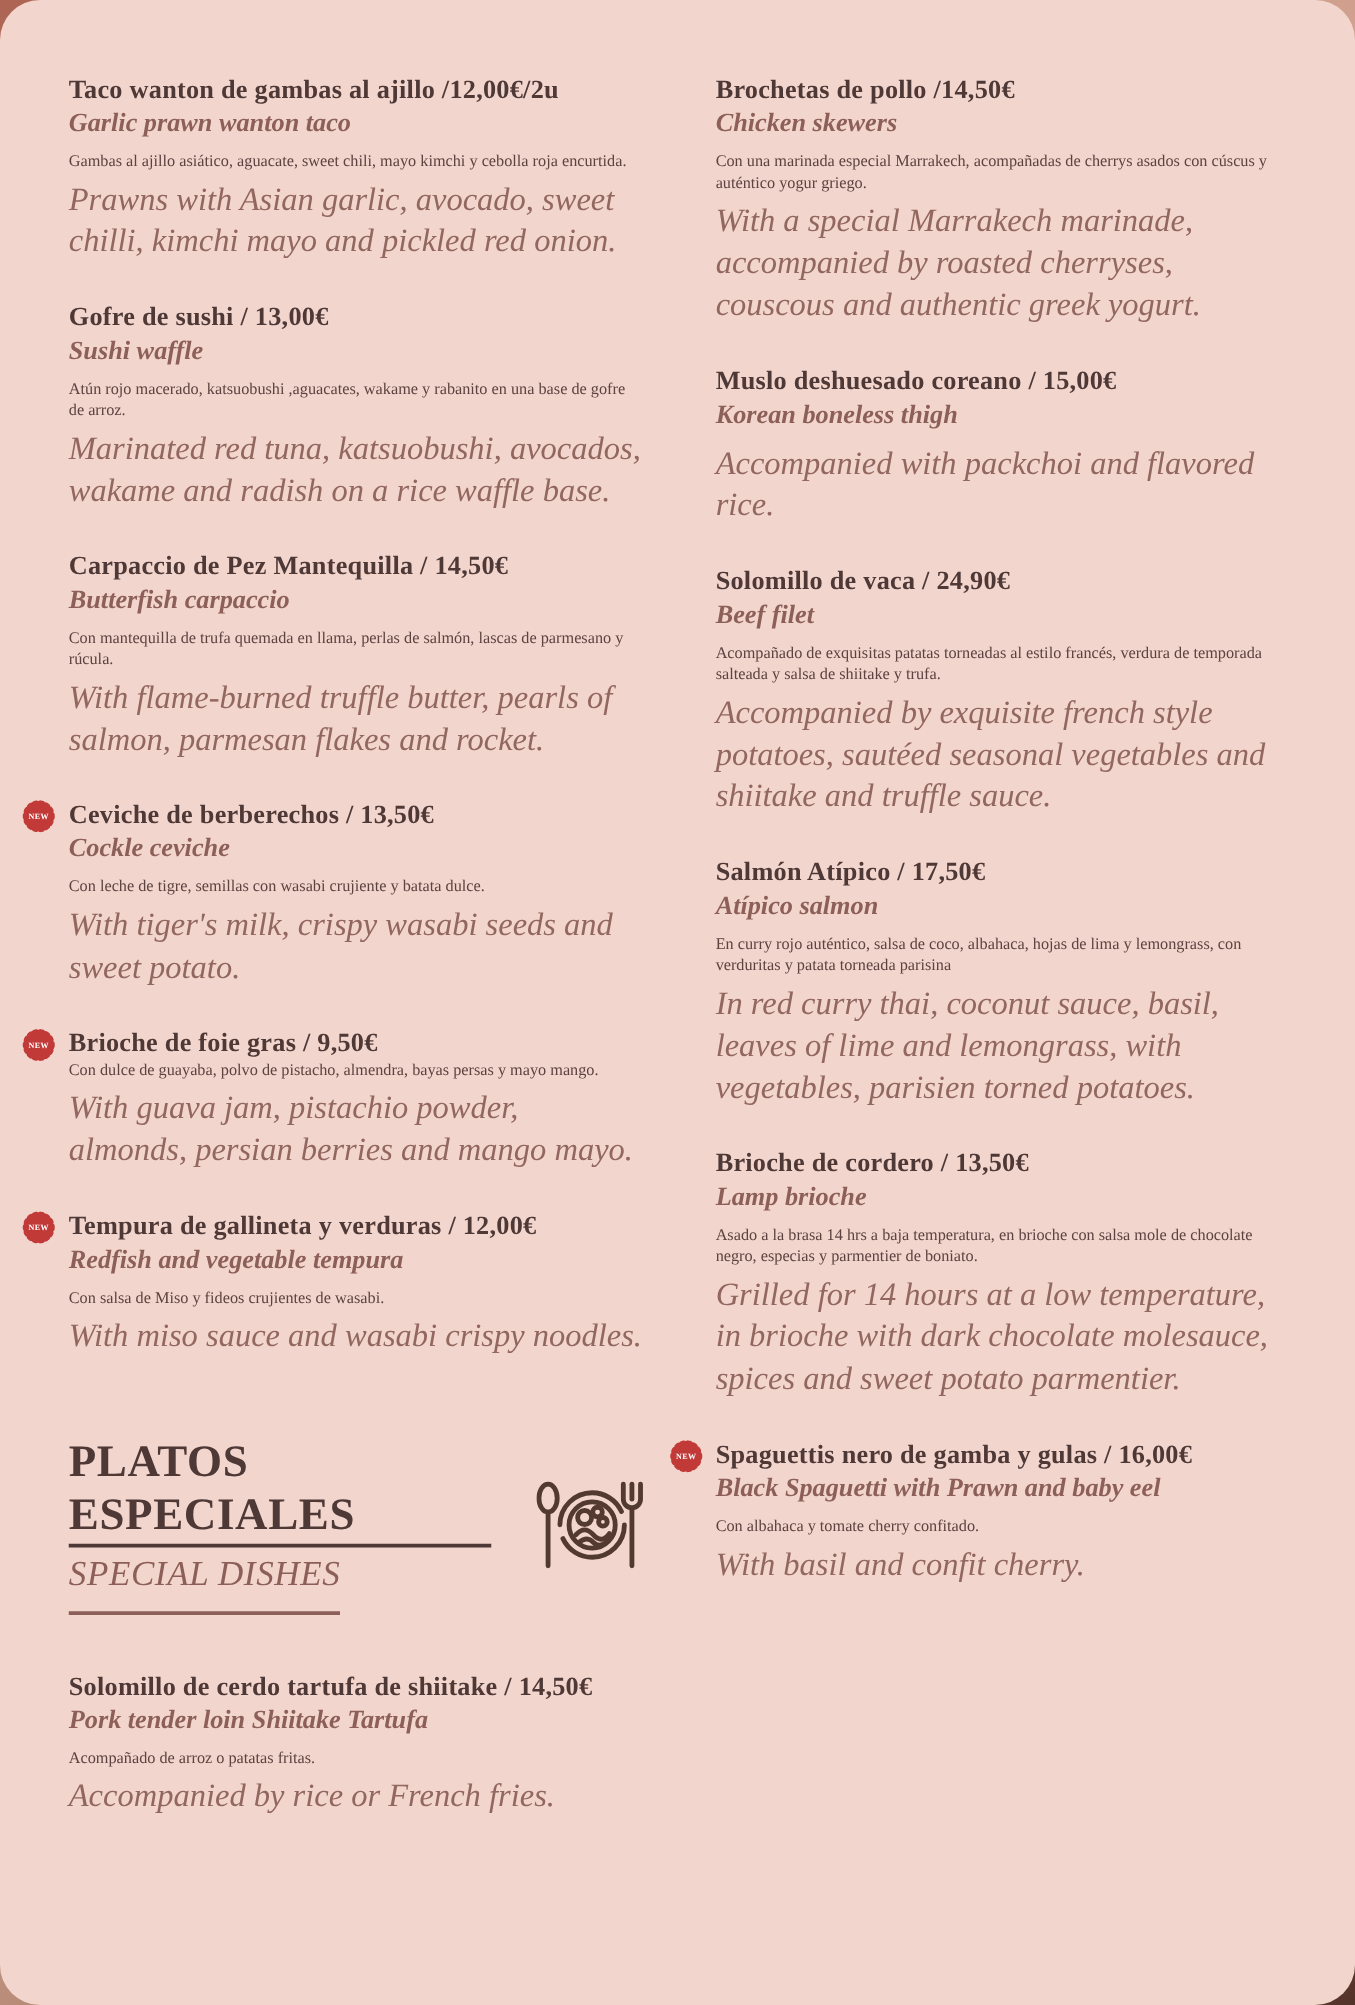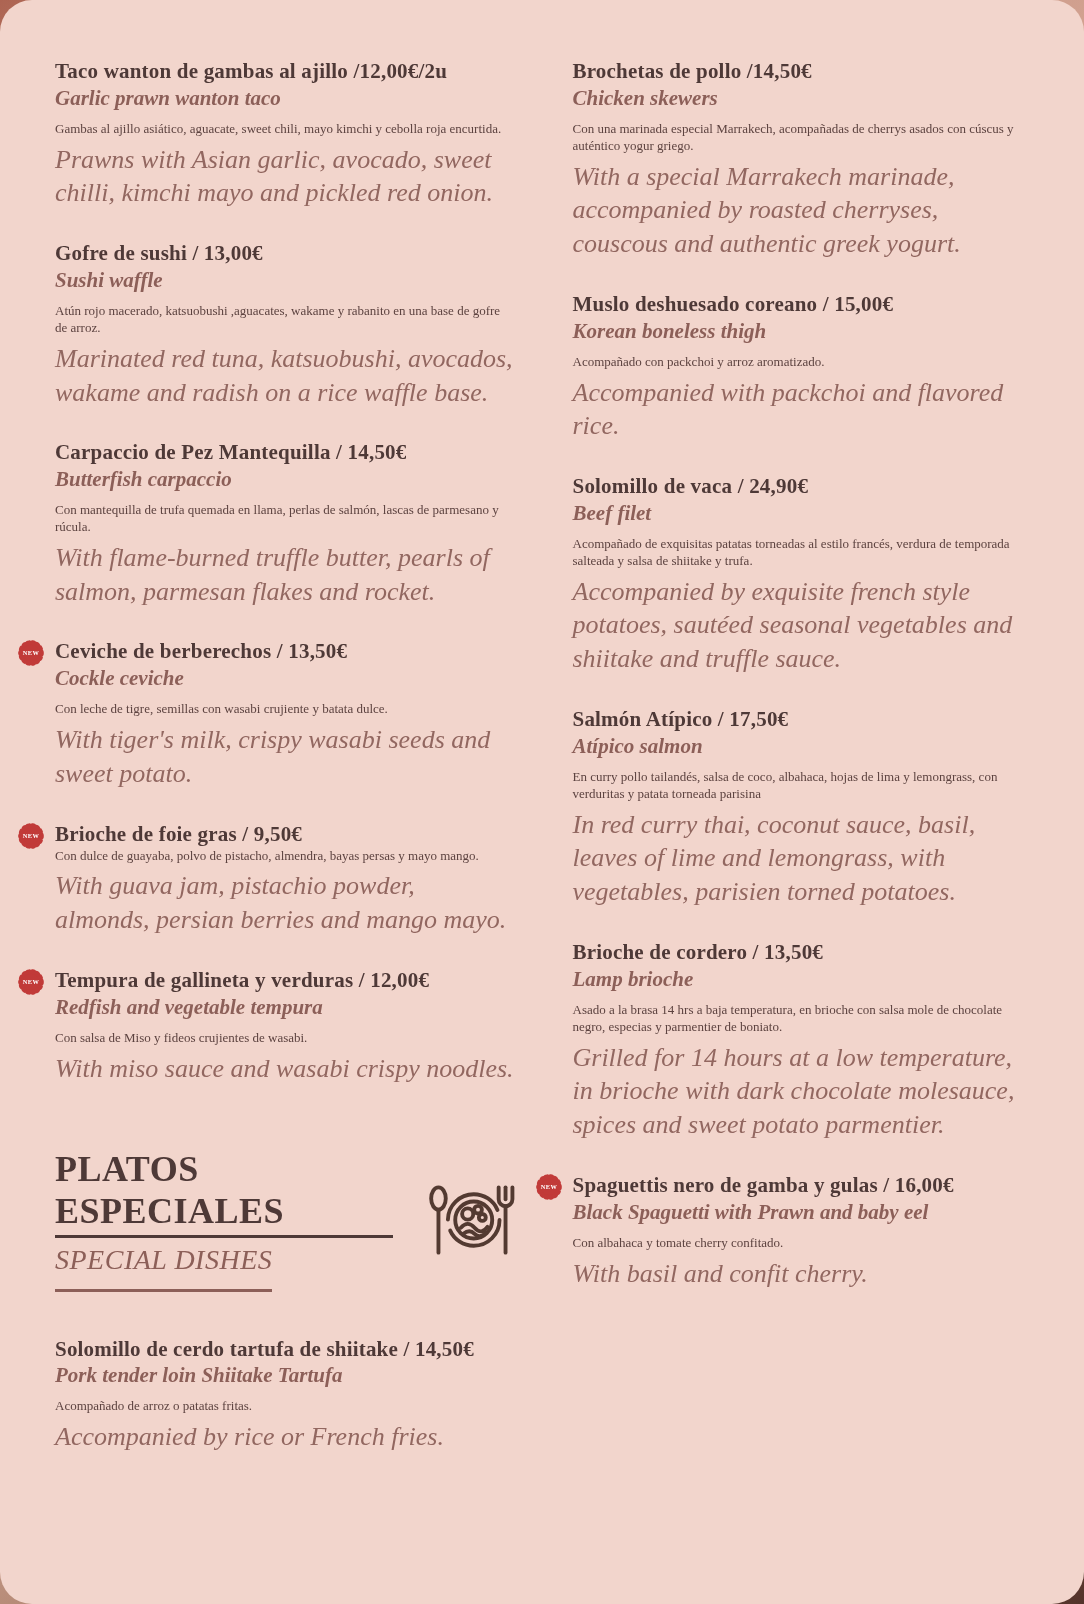--- a/index.html
+++ b/index.html
@@ -222,37 +222,36 @@
     <h3 class="item-name">Brochetas de pollo /14,50€</h3>
     <div class="item-sub">Chicken skewers</div>
     <p class="item-desc">Con una marinada especial Marrakech, acompañadas de cherrys asados con cúscus y auténtico yogur griego.</p>
     <p class="item-desc-en">With a special Marrakech marinade, accompanied by roasted cherryses, couscous and authentic greek yogurt.</p>
   </article>
 
   <article class="item">
 
     <h3 class="item-name">Muslo deshuesado coreano / 15,00€</h3>
     <div class="item-sub">Korean boneless thigh</div>
-    <p class="item-desc">Acompañado con packchoi y arroz aromatizado.</p>
     <p class="item-desc-en">Accompanied with packchoi and flavored rice.</p>
   </article>
 
   <article class="item">
 
     <h3 class="item-name">Solomillo de vaca / 24,90€</h3>
     <div class="item-sub">Beef filet</div>
     <p class="item-desc">Acompañado de exquisitas patatas torneadas al estilo francés, verdura de temporada salteada y salsa de shiitake y trufa.</p>
     <p class="item-desc-en">Accompanied by exquisite french style potatoes, sautéed seasonal vegetables and shiitake and truffle sauce.</p>
   </article>
 
   <article class="item">
 
     <h3 class="item-name">Salmón Atípico / 17,50€</h3>
     <div class="item-sub">Atípico salmon</div>
-    <p class="item-desc">En curry pollo tailandés, salsa de coco, albahaca, hojas de lima y lemongrass, con verduritas y patata torneada parisina</p>
+    <p class="item-desc">En curry rojo auténtico, salsa de coco, albahaca, hojas de lima y lemongrass, con verduritas y patata torneada parisina</p>
     <p class="item-desc-en">In red curry thai, coconut sauce, basil, leaves of lime and lemongrass, with vegetables, parisien torned potatoes.</p>
   </article>
 
   <article class="item">
 
     <h3 class="item-name">Brioche de cordero / 13,50€</h3>
     <div class="item-sub">Lamp brioche</div>
     <p class="item-desc">Asado a la brasa 14 hrs a baja temperatura, en brioche con salsa mole de chocolate negro, especias y parmentier de boniato.</p>
     <p class="item-desc-en">Grilled for 14 hours at a low temperature, in brioche with dark chocolate molesauce, spices and sweet potato parmentier.</p>
   </article>

